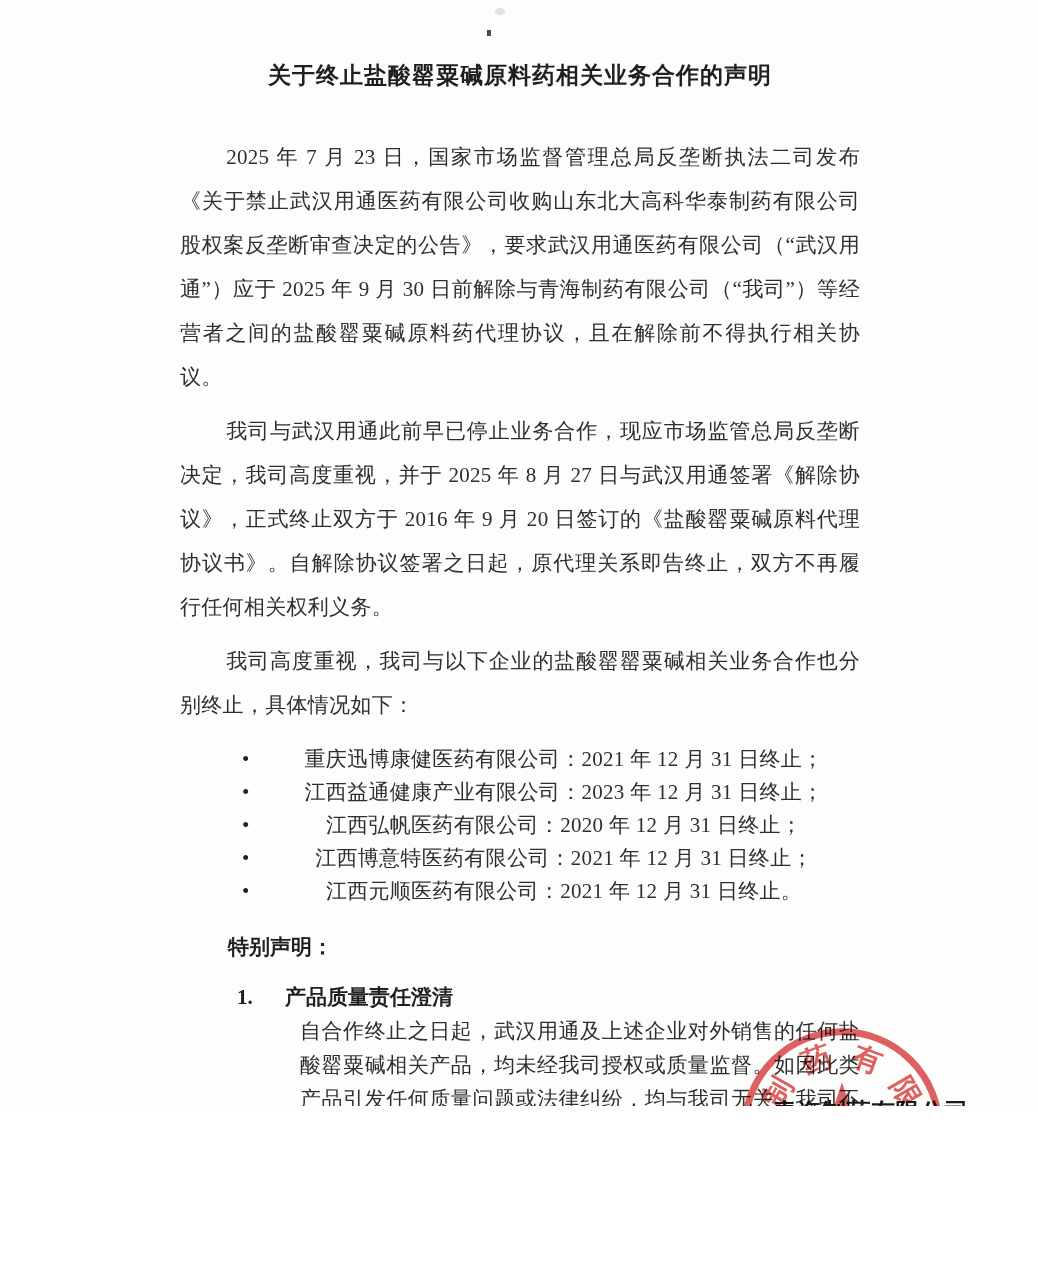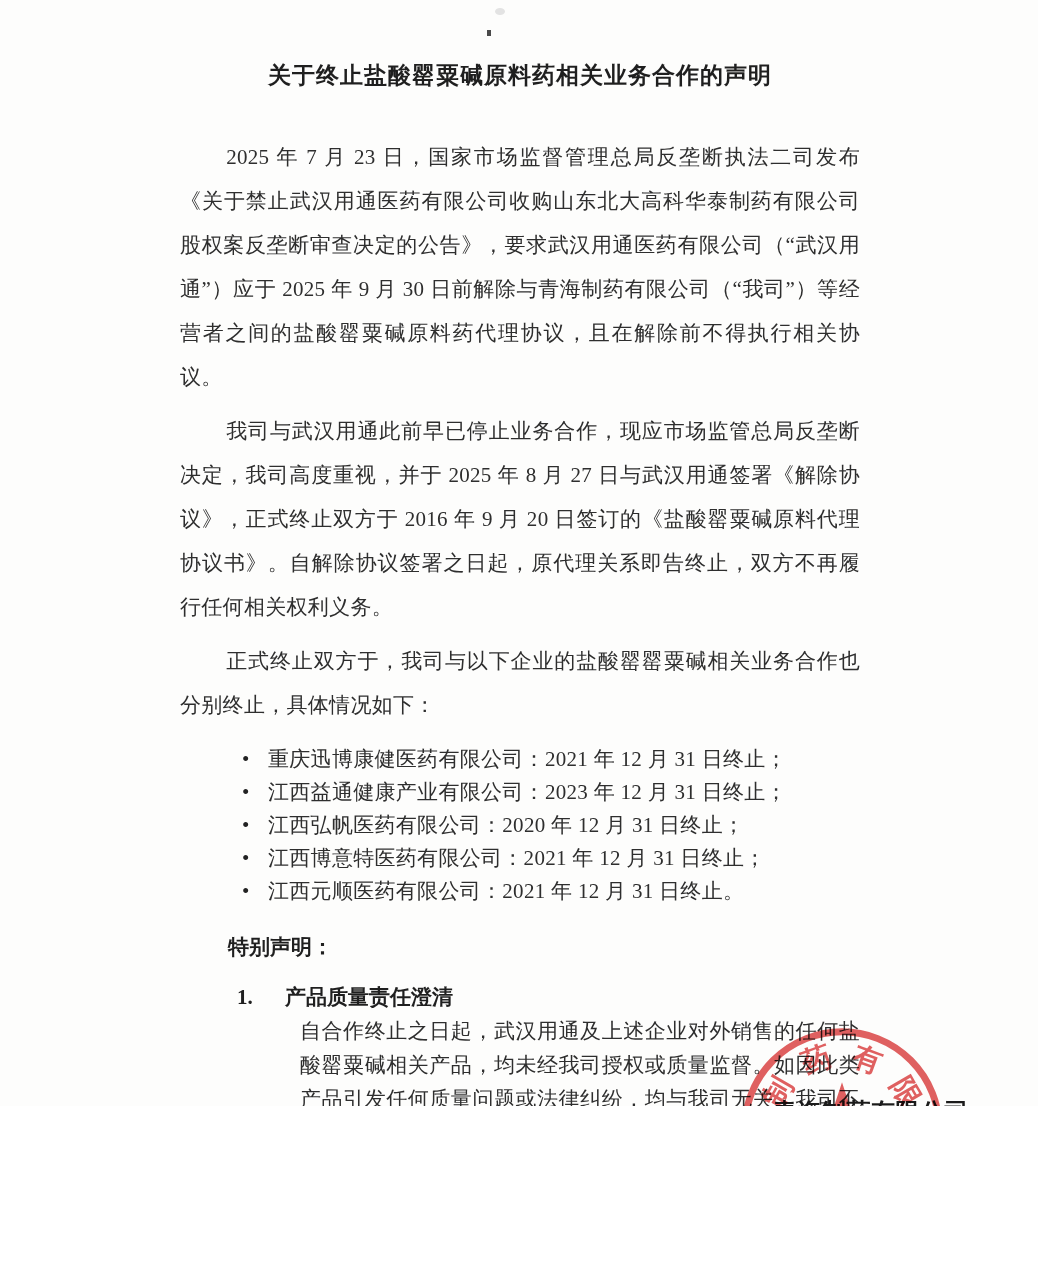--- a/index.html
+++ b/index.html
@@ -32,20 +32,21 @@
     letter-spacing:0.3px;
   }
   .para.first { margin-top:44px; }
   ul.term-list { margin-top:16px; list-style:none; padding-left:62px; }
   ul.term-list li {
     font-size:21px;
     line-height:33px;
     letter-spacing:0.3px;
     position:relative;
     padding-left:26px;
+    text-align:center;
   }
   ul.term-list li::before {
     content:"•";
     position:absolute; left:0; top:0;
     font-size:21px; color:#222;
   }
   .special-heading {
     margin-top:22px;
     margin-left:48px;
     font-family:"Liberation Sans", sans-serif;
@@ -105,21 +106,21 @@
 
   <div class="speck-light"></div>
   <div class="speck-dark"></div>
 
   <div class="content">
 
     <h1 class="doc-title">关于终止盐酸罂粟碱原料药相关业务合作的声明</h1>
 
     <p class="para first">2025 年 7 月 23 日，国家市场监督管理总局反垄断执法二司发布《关于禁止武汉用通医药有限公司收购山东北大高科华泰制药有限公司股权案反垄断审查决定的公告》，要求武汉用通医药有限公司（“武汉用通”）应于 2025 年 9 月 30 日前解除与青海制药有限公司（“我司”）等经营者之间的盐酸罂粟碱原料药代理协议，且在解除前不得执行相关协议。</p>
     <p class="para">我司与武汉用通此前早已停止业务合作，现应市场监管总局反垄断决定，我司高度重视，并于 2025 年 8 月 27 日与武汉用通签署《解除协议》，正式终止双方于 2016 年 9 月 20 日签订的《盐酸罂粟碱原料代理协议书》。自解除协议签署之日起，原代理关系即告终止，双方不再履行任何相关权利义务。</p>
-    <p class="para">正式终止双方于，我司与以下企业的盐酸罂罂粟碱相关业务合作也分别终止，具体情况如下：</p>
+    <p class="para">我司高度重视，我司与以下企业的盐酸罂罂粟碱相关业务合作也分别终止，具体情况如下：</p>
 
     <ul class="term-list">
       <li>重庆迅博康健医药有限公司：2021 年 12 月 31 日终止；</li>
       <li>江西益通健康产业有限公司：2023 年 12 月 31 日终止；</li>
       <li>江西弘帆医药有限公司：2020 年 12 月 31 日终止；</li>
       <li>江西博意特医药有限公司：2021 年 12 月 31 日终止；</li>
       <li>江西元顺医药有限公司：2021 年 12 月 31 日终止。</li>
     </ul>
 
     <div class="special-heading">特别声明：</div>

